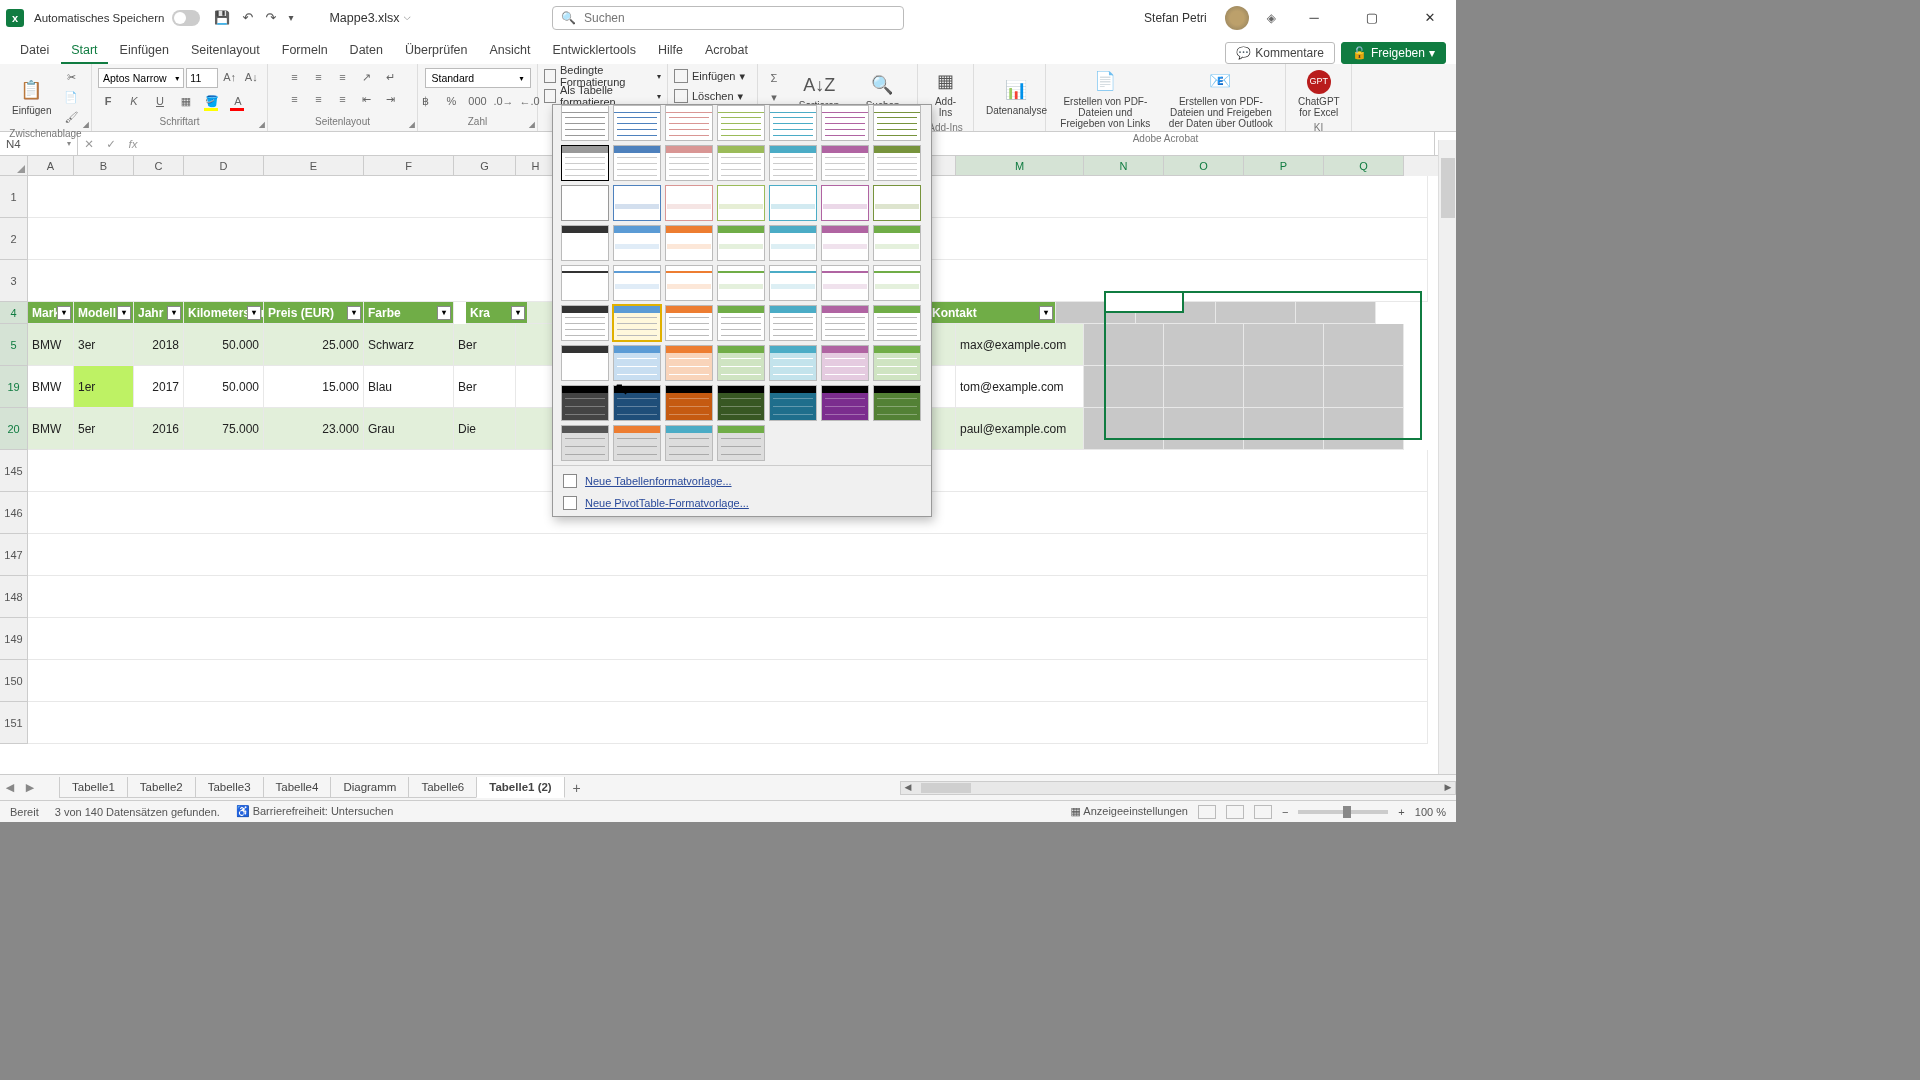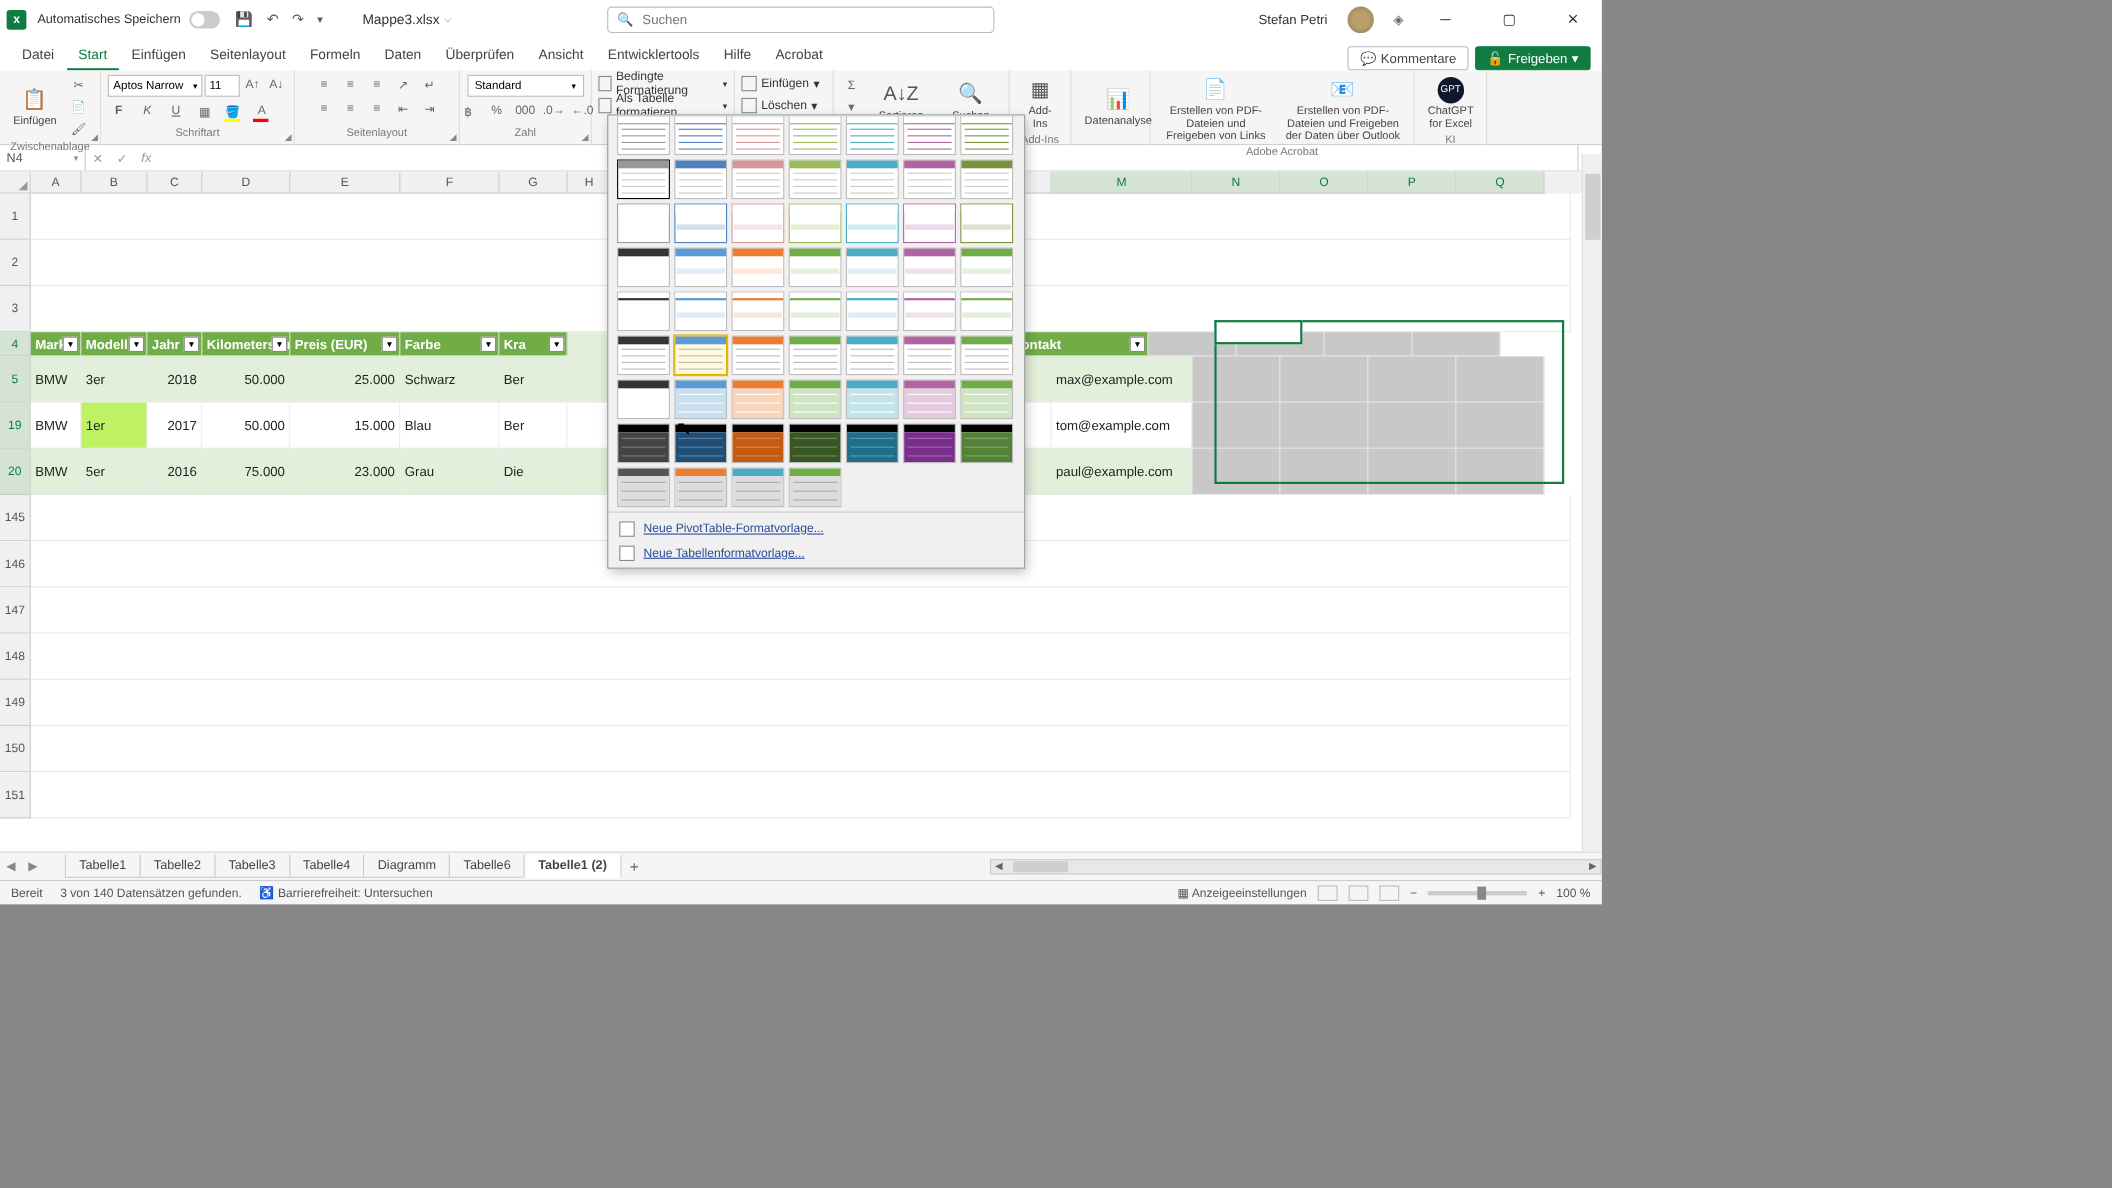--- a/index.html
+++ b/index.html
@@ -290,21 +290,21 @@
         <div class="rbig" style="width:120px">
             <div class="rbig-ico">📧</div>
             <span>Erstellen von PDF-Dateien und Freigeben der Daten über Outlook</span>
           </div>
       </div>
       <div class="rgroup-label">Adobe Acrobat</div>
     </div>
     <div class="rgroup" style="width:66px">
       <div class="rgroup-body">
           <div class="rbig">
-            <div class="rbig-ico" style="background:#0f172a;color:#fff;border-radius:50%;width:24px;height:24px;font-size:9px">GPT</div>
+            <div class="rbig-ico" style="background:#b91c1c;color:#fff;border-radius:50%;width:24px;height:24px;font-size:9px">GPT</div>
             <span>ChatGPT for Excel</span>
           </div>
         </div>
       <div class="rgroup-label">KI</div>
     </div>
   </div>
 
   <div class="fbar">
     <div class="namebox">
         <span>N4</span>
@@ -361,21 +361,21 @@
         <div class="cellrow" style="height: 42px;">
           <div class="cell " style="width: 1400px; height: 42px;"></div>
         </div>
         <div class="cellrow" style="height: 22px;">
           <div class="cell thdr" style="width: 46px; height: 22px;">Marke<span class="filter">▾</span></div>
           <div class="cell thdr" style="width: 60px; height: 22px;">Modell<span class="filter">▾</span></div>
           <div class="cell thdr" style="width: 50px; height: 22px;">Jahr<span class="filter">▾</span></div>
           <div class="cell thdr" style="width: 80px; height: 22px;">Kilometerstand<span class="filter">▾</span></div>
           <div class="cell thdr" style="width: 100px; height: 22px;">Preis (EUR)<span class="filter">▾</span></div>
           <div class="cell thdr" style="width: 90px; height: 22px;">Farbe<span class="filter">▾</span></div>
-          <div class="cell thdr" style="width: 62px; height: 22px;">Kra<span class="filter">▾</span></div>
+          <div class="cell thdr" style="width: 62px; height: 22px; margin-left: 12px;">Kra<span class="filter">▾</span></div>
           <div class="cell " style="width: 400px; height: 22px; background: rgb(226, 239, 218);"></div>
           <div class="cell thdr" style="width: 128px; height: 22px;">Kontakt<span class="filter">▾</span></div>
           <div class="cell " style="width: 80px; height: 22px; background: rgb(200, 200, 200);"></div>
           <div class="cell " style="width: 80px; height: 22px; background: rgb(200, 200, 200);"></div>
           <div class="cell " style="width: 80px; height: 22px; background: rgb(200, 200, 200);"></div>
           <div class="cell " style="width: 80px; height: 22px; background: rgb(200, 200, 200);"></div>
         </div>
         <div class="cellrow" style="height: 42px;">
           <div class="cell " style="width: 46px; height: 42px; background: rgb(226, 239, 218);">BMW</div>
           <div class="cell " style="width: 60px; height: 42px; background: rgb(226, 239, 218);">3er</div>
@@ -1013,21 +1013,21 @@
               <div class="line" style="background: rgb(170, 170, 170);"></div>
               <div class="line" style="background: rgb(170, 170, 170);"></div>
               <div class="line" style="background: rgb(170, 170, 170);"></div>
             </div>
           </div>
         </div>
       </div>
     <div class="g-sep"></div>
     <div class="g-menuitem">
         <span class="ico"></span>
-        <span>Neue PivotTable-Formatvorlage...</span>
+        <span>Neue Tabellenformatvorlage...</span>
       </div>
     <div class="g-menuitem">
         <span class="ico"></span>
-        <span>Neue Tabellenformatvorlage...</span>
+        <span>Neue PivotTable-Formatvorlage...</span>
       </div>
   </div>
   <div class="cursor" style="top:380px;left:618px">↖</div>
 </div>
 
 </body></html>

